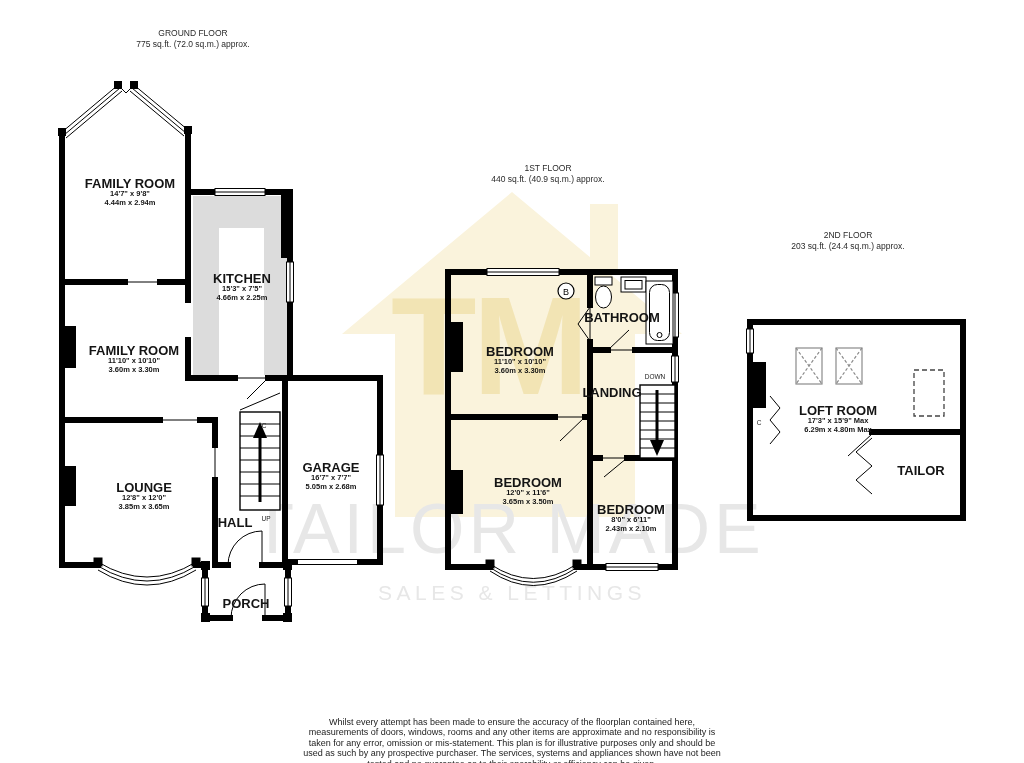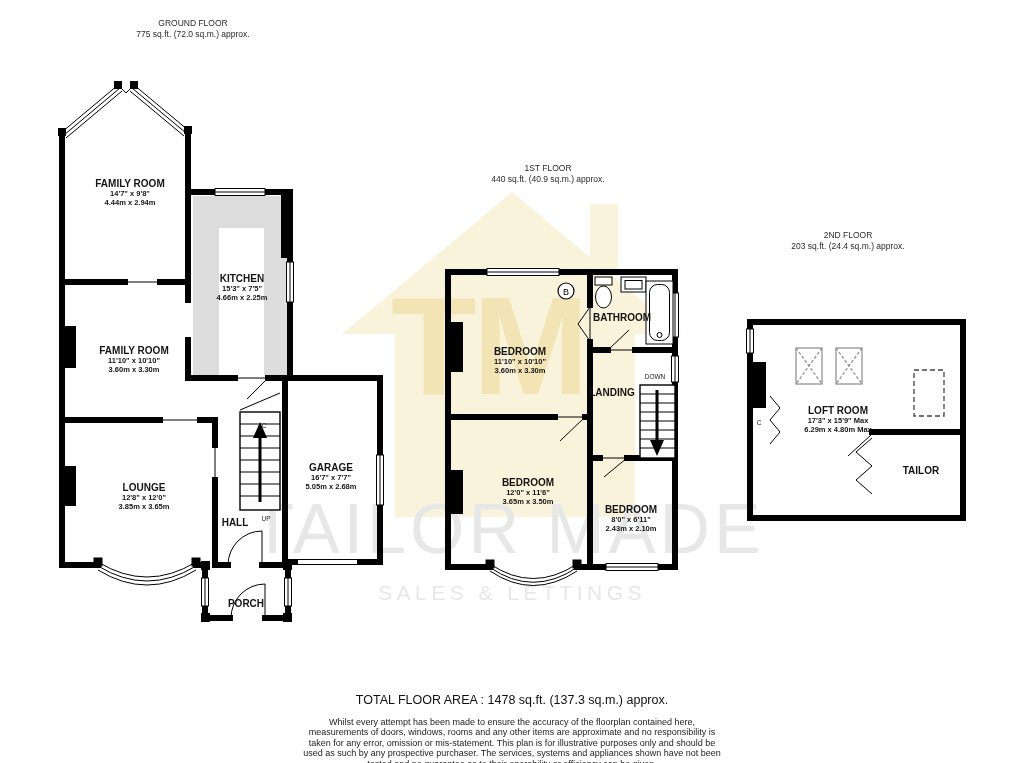--- a/index.html
+++ b/index.html
@@ -2,21 +2,21 @@
 <html><head>
 <meta charset="utf-8">
 <style>
   html,body{margin:0;padding:0;background:#fff;}
   #canvas{position:relative;width:1024px;height:763px;background:#ffffff;overflow:hidden;
           font-family:"Liberation Sans",sans-serif;}
   #plan-svg{position:absolute;left:0;top:0;}
   .hdr{position:absolute;transform:translateX(-50%);text-align:center;white-space:nowrap;
        font-size:8.5px;line-height:10.5px;color:#2a2a2a;}
   .lbl{position:absolute;transform:translate(-50%,-50%);text-align:center;white-space:nowrap;color:#141414;}
-  .lbl .nm{font-size:10px;font-weight:bold;line-height:9.5px;}
+  .lbl .nm{font-size:13px;font-weight:bold;line-height:9.5px;}
   .lbl .dim{font-size:7.5px;font-weight:bold;line-height:9px;}
   .tiny{position:absolute;transform:translate(-50%,-50%);font-size:6.5px;color:#222;white-space:nowrap;}
   #footer-total{position:absolute;left:0;right:0;top:693px;text-align:center;
                 font-size:12.5px;color:#111;}
   #footer-block{position:absolute;left:50%;transform:translateX(-50%);top:709px;width:436px;
                 text-align:center;font-size:9px;line-height:10.4px;color:#1c1c1c;}
   #footer-block p{margin:8px;}
 </style>
 </head>
 <body>
@@ -207,21 +207,21 @@
     <path d="M796,348 L822,384 M822,348 L796,384" stroke-dasharray="3,2" fill="none"></path>
   </g>
   <g stroke="#8a8a8a" stroke-width="1.2" fill="#fff">
     <rect x="836" y="348" width="26" height="36"></rect>
     <path d="M836,348 L862,384 M862,348 L836,384" stroke-dasharray="3,2" fill="none"></path>
   </g>
 
   <rect x="914" y="370" width="30" height="46" fill="none" stroke="#444" stroke-width="1.3" stroke-dasharray="5,3"></rect>
 </svg>
 
-<div class="hdr" style="left:193px;top:18px">
+<div class="hdr" style="left:193px;top:28px">
   <div>GROUND FLOOR</div>
   <div>775 sq.ft. (72.0 sq.m.) approx.</div>
 </div>
 <div class="hdr" style="left:548px;top:163px">
   <div>1ST FLOOR</div>
   <div>440 sq.ft. (40.9 sq.m.) approx.</div>
 </div>
 <div class="hdr" style="left:848px;top:230px">
   <div>2ND FLOOR</div>
   <div>203 sq.ft. (24.4 sq.m.) approx.</div>
@@ -287,19 +287,18 @@
 <div class="lbl" style="left:838px;top:420px">
   <div class="nm">LOFT ROOM</div>
   <div class="dim">17'3" x 15'9" Max</div>
   <div class="dim">6.29m x 4.80m Max</div>
 </div>
 <div class="lbl" style="left:921px;top:471px">
   <div class="nm">TAILOR</div>
 </div>
 <div class="tiny" style="left:759px;top:422px">C</div>
 
-<div id="footer-total">TOTAL FLOOR AREA : 1478 sq.ft. (137.3 sq.m.) approx.</div>
 <div id="footer-block">
   <p>Whilst every attempt has been made to ensure the accuracy of the floorplan contained here, measurements of doors, windows, rooms and any other items are approximate and no responsibility is taken for any error, omission or mis-statement. This plan is for illustrative purposes only and should be used as such by any prospective purchaser. The services, systems and appliances shown have not been tested and no guarantee as to their operability or efficiency can be given.</p>
   <p>Made with Metropix ©2025</p>
 </div>
 
 </div>
 
 </body></html>

